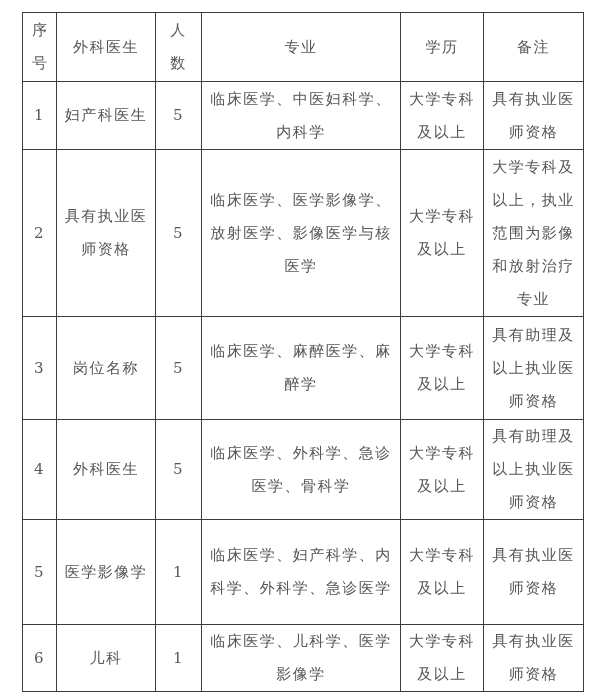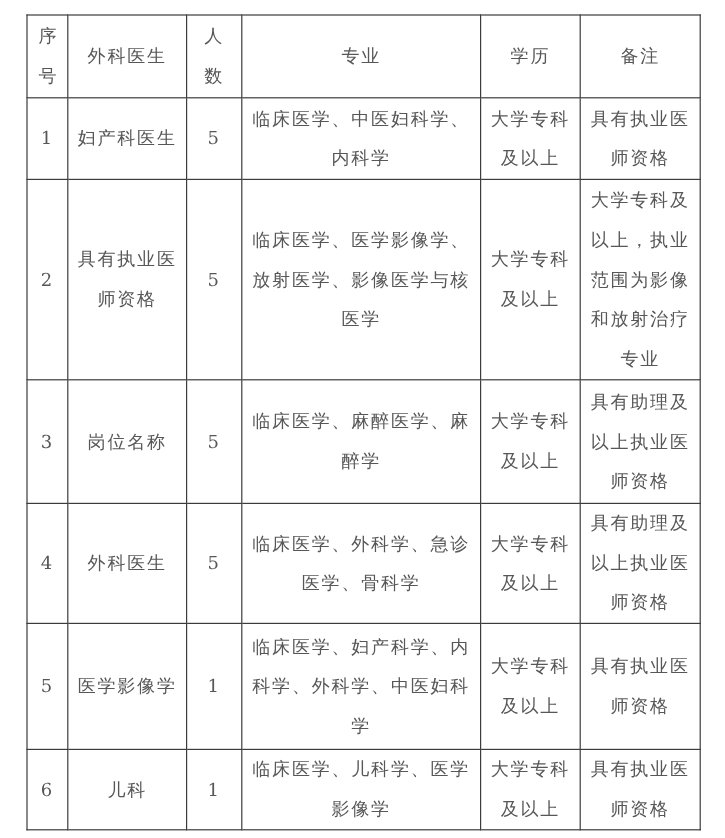--- a/index.html
+++ b/index.html
@@ -103,21 +103,21 @@
         <td>外科医生</td>
         <td>5</td>
         <td>临床医学、外科学、急诊医学、骨科学</td>
         <td>大学专科及以上</td>
         <td>具有助理及以上执业医师资格</td>
       </tr>
       <tr>
         <td>5</td>
         <td>医学影像学</td>
         <td>1</td>
-        <td>临床医学、妇产科学、内科学、外科学、中医妇科学</td>
+        <td>临床医学、妇产科学、内科学、外科学、急诊医学</td>
         <td>大学专科及以上</td>
         <td>具有执业医师资格</td>
       </tr>
       <tr>
         <td>6</td>
         <td>儿科</td>
         <td>1</td>
         <td>临床医学、儿科学、医学影像学</td>
         <td>大学专科及以上</td>
         <td>具有执业医师资格</td>

